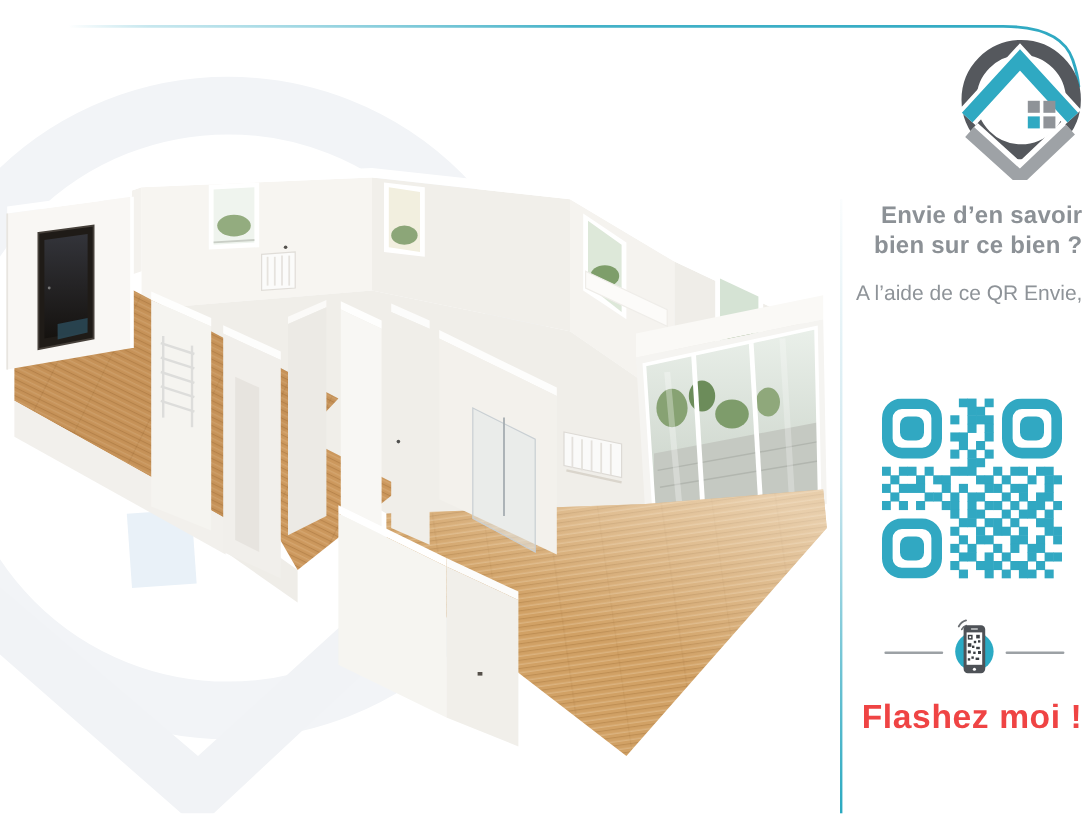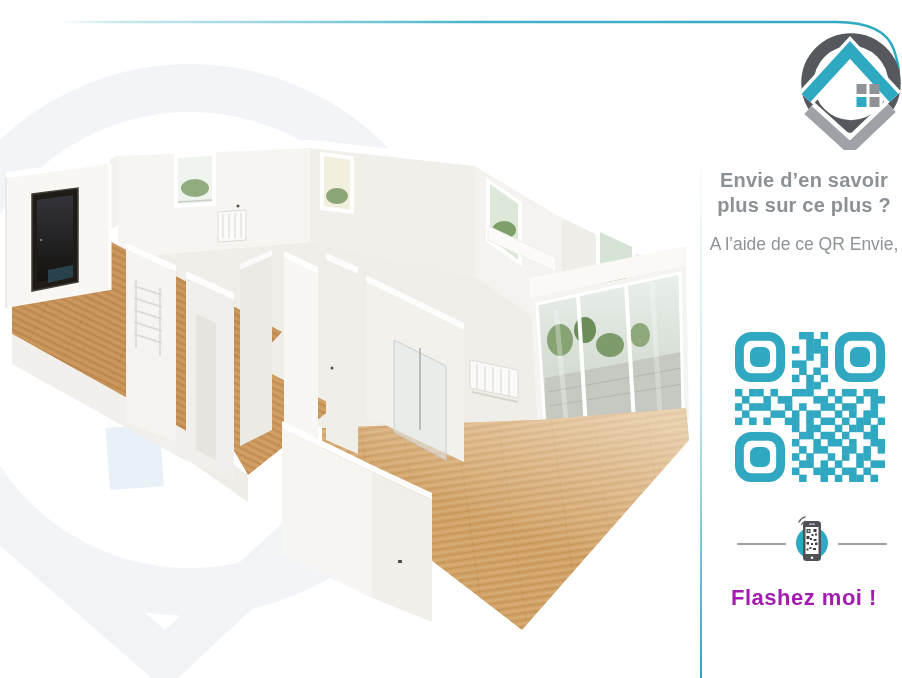--- a/index.html
+++ b/index.html
@@ -11,30 +11,30 @@
   #watermark{left:-5px;top:55px;z-index:1;}
   
   #floorplan{left:0;top:130px;z-index:2;}
   
   #accent-line{left:0;top:0;z-index:3;}
   
   #sidebar{left:702px;top:0;width:200px;height:678px;z-index:4;}
   #v-divider{position:absolute;left:-2px;top:166px;width:2px;height:512px;
      background:linear-gradient(180deg, rgba(170,210,225,0.05) 0%, rgba(130,195,215,0.40) 45%, #2AA9C0 100%);}
   #logo{position:absolute;left:92px;top:26px;}
-  .txtblock{position:absolute;left:4px;width:196px;text-align:center;color:#8C9196;}
+  .txtblock{position:absolute;left:4px;width:196px;text-align:right;color:#8C9196;}
   .txtblock span{display:block;}
   #headline{top:168px;font-size:20px;line-height:25px;font-weight:600;letter-spacing:0.2px;}
   #subheadline{top:232px;font-size:17.5px;line-height:24px;font-weight:500;color:#8E9398;}
   #qr-wrap{position:absolute;left:33px;top:332px;width:150px;height:150px;}
   #phone-wrap{position:absolute;left:83px;top:512px;width:54px;height:60px;}
   .scan-line{position:absolute;top:543px;width:49px;height:2px;background:#9CA1A5;border-radius:1px;}
   #scan-line-left{left:35px;}
   #scan-line-right{left:136px;}
-  #cta{top:583px;font-size:22px;line-height:30px;font-weight:700;color:#a21caf;letter-spacing:0.5px;}
+  #cta{top:583px;font-size:28px;line-height:30px;font-weight:700;color:#ef4444;letter-spacing:0.5px;}
 </style>
 </head>
 <body>
 
 <div id="canvas">
 
   <svg id="watermark" class="abs" width="460" height="623" viewBox="0 0 460 623">
     <circle cx="195" cy="285" r="252" fill="none" stroke="#F2F4F7" stroke-width="48"></circle>
     <polygon points="-8,423 170,575 348,413 348,469 170,635 -8,479" fill="#F1F3F6"></polygon>
     <g transform="rotate(-4 170 390)">
@@ -234,21 +234,21 @@
       <g>
         <rect x="62.5" y="58" width="10" height="10" fill="#8F9398"></rect>
         <rect x="75.5" y="58" width="10" height="10" fill="#8F9398"></rect>
         <rect x="62.5" y="71" width="10" height="10" fill="#2FA9C2"></rect>
         <rect x="75.5" y="71" width="10" height="10" fill="#8F9398"></rect>
       </g>
     </svg>
 
     <div id="headline" class="txtblock">
       <span>Envie d’en savoir</span>
-      <span>plus sur ce plus ?</span>
+      <span>bien sur ce bien ?</span>
     </div>
 
     <div id="subheadline" class="txtblock">
       <span>A l’aide de ce QR Envie,</span>
     </div>
 
     <div id="qr-wrap">
       <svg id="qr-svg" width="150" height="150" viewBox="0 0 21 21">
           <rect x="8.97" y="-0.03" width="1.06" height="1.06" fill="#31A8C2"></rect>
           <rect x="9.97" y="-0.03" width="1.06" height="1.06" fill="#31A8C2"></rect>

